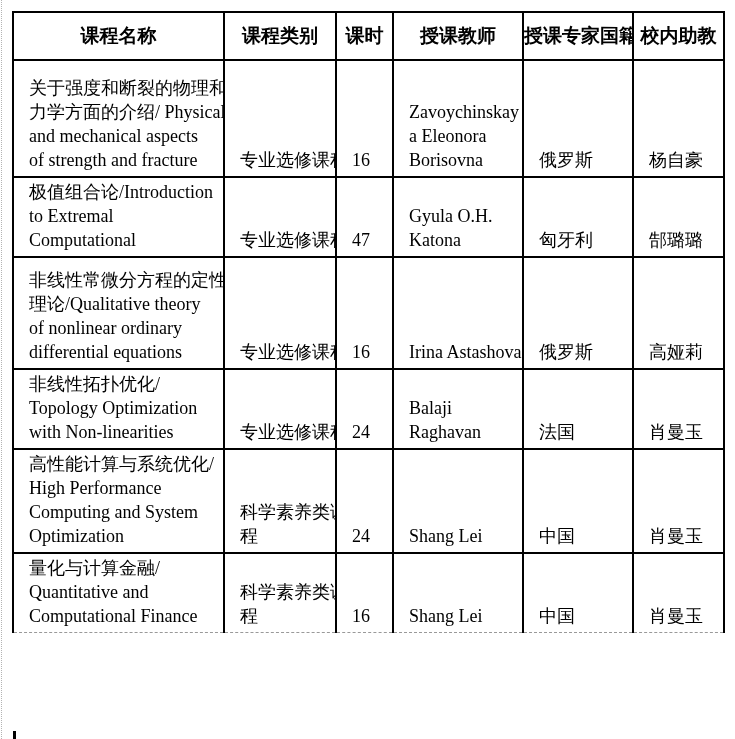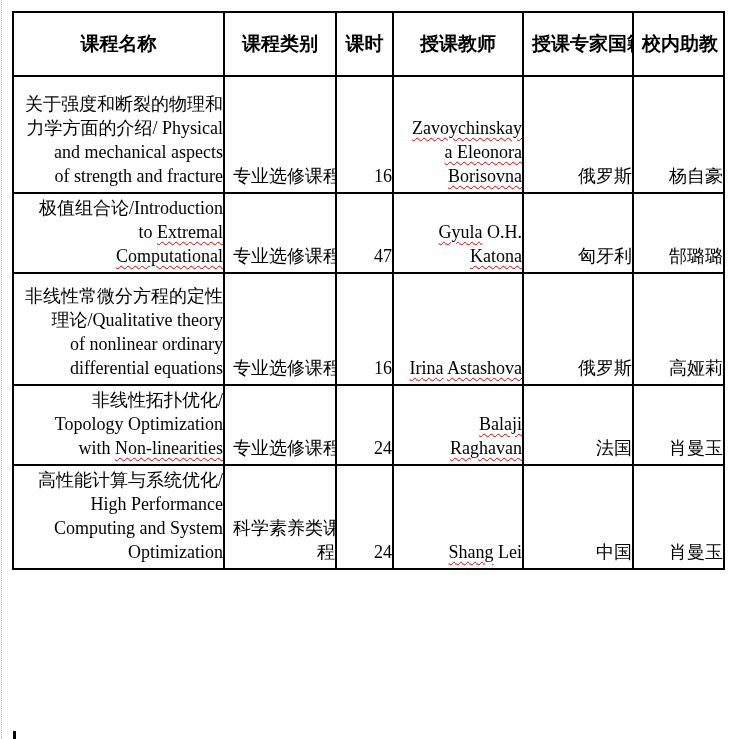--- a/index.html
+++ b/index.html
@@ -9,39 +9,38 @@
     overflow:hidden;
   }
   .page-boundary{
     position:absolute;left:1px;top:0;height:739px;width:0;
     border-left:1px dotted #b3b3b3;
   }
   table.course-table{
     position:absolute;left:12px;top:11px;width:711px;
     border-collapse:collapse;table-layout:fixed;
   }
-  th,td{border:2px solid #000;overflow:hidden;padding:8px}
+  th,td{border:2px solid #000;overflow:hidden;padding:0}
   th{
     font-size:19px;font-weight:bold;text-align:center;vertical-align:middle;
     white-space:pre;height:46px;
   }
   td{
-    font-size:18px;line-height:24px;text-align:right;vertical-align:bottom;
-    white-space:pre;padding:2px 0 4px 8px;
+    font-size:18px;line-height:24px;text-align:left;vertical-align:bottom;
+    white-space:pre;padding:2px 0 4px 15px;
   }
   tr.r1{height:117px}
   tr.r2{height:104px}
   tr.r3{height:62px}
   tr.r4{height:112px}
   tr.r5{height:71px}
   tr.r6{height:96px}
   tr.r7{height:77px}
   tbody tr.r7 td{border-bottom:1px dashed #999}
   .sq{
-    text-decoration:underline;
     text-decoration-style:wavy;
     text-decoration-color:#d40000;
     text-decoration-thickness:1px;
     text-underline-offset:3px;
   }
   .cursor-bar{
     position:absolute;left:13px;top:731px;width:3px;height:8px;background:#000;
   }
 </style>
 </head>
@@ -120,16 +119,27 @@
 High Performance
 Computing and System
 Optimization</td>
       <td>科学素养类课
 程</td>
       <td>24</td>
       <td><span class="sq">Shang</span> Lei</td>
       <td>中国</td>
       <td>肖曼玉</td>
     </tr>
+    <tr class="r7">
+      <td>量化与计算金融/
+Quantitative and
+Computational Finance</td>
+      <td>科学素养类课
+程</td>
+      <td>16</td>
+      <td><span class="sq">Shang</span> Lei</td>
+      <td>中国</td>
+      <td>肖曼玉</td>
+    </tr>
   </tbody>
 </table>
 
 <div class="cursor-bar"></div>
 
 </body></html>

